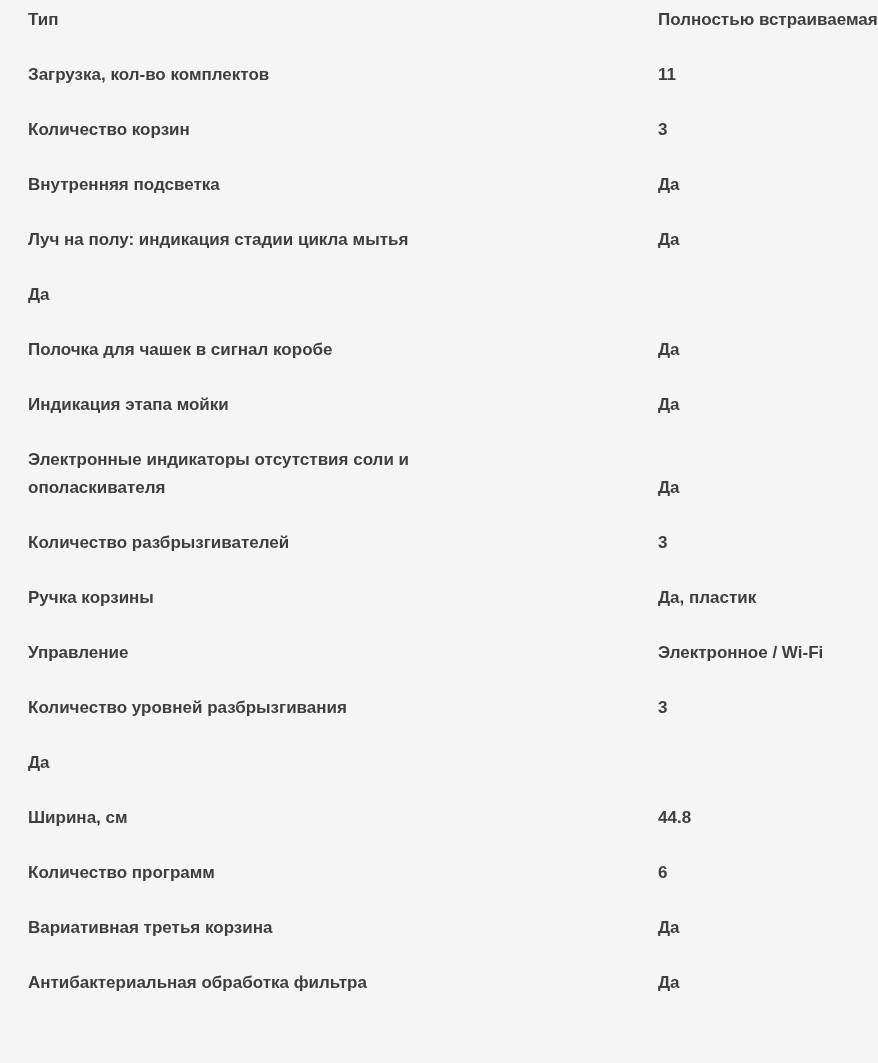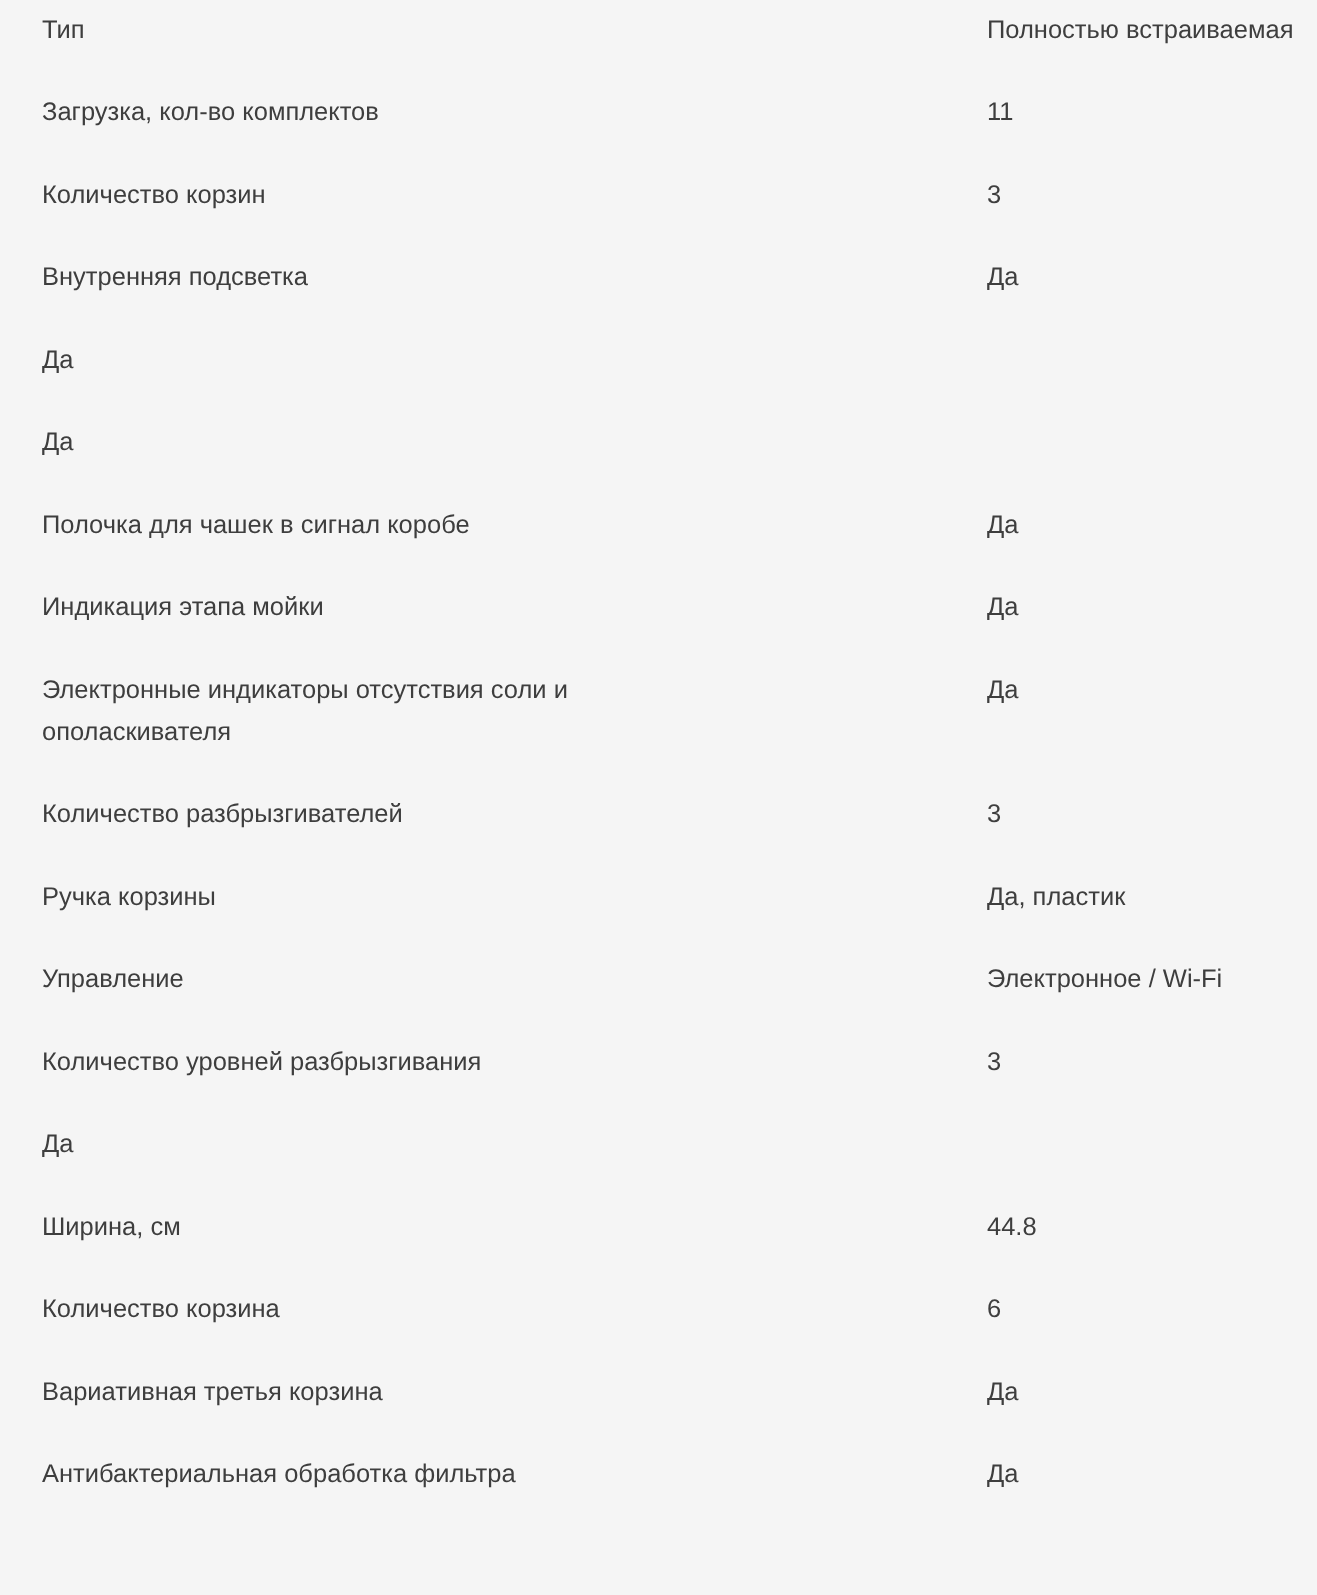--- a/index.html
+++ b/index.html
@@ -12,25 +12,25 @@
     overflow: hidden;
     background: #f5f5f5;
     color: #3e3e3e;
     font-family: "Liberation Sans", "DejaVu Sans", sans-serif;
   }
   .specs-table {
     padding: 0 28px;
   }
   .spec-row {
     display: flex;
-    align-items: flex-start;
+    align-items: flex-end;
     padding: 6px 0 21px 0;
     font-size: 17px;
     line-height: 28px;
-    font-weight: 400;
+    font-weight: 700;
   }
   .spec-label {
     flex: 0 0 630px;
     box-sizing: border-box;
     padding-right: 200px; 
   }
   .spec-value {
     flex: 1 1 auto;
     white-space: nowrap;
   }
@@ -53,20 +53,21 @@
     <div class="spec-label">Количество корзин</div>
     <div class="spec-value">3</div>
   </div>
 
   <div class="spec-row">
     <div class="spec-label">Внутренняя подсветка</div>
     <div class="spec-value">Да</div>
   </div>
 
   <div class="spec-row">
+    <div class="spec-label">Луч на полу: индикация стадии цикла мытья</div>
     <div class="spec-value">Да</div>
   </div>
 
   <div class="spec-row">
     <div class="spec-value">Да</div>
   </div>
 
   <div class="spec-row">
     <div class="spec-label">Полочка для чашек в сигнал коробе</div>
     <div class="spec-value">Да</div>
@@ -106,21 +107,21 @@
   <div class="spec-row">
     <div class="spec-value">Да</div>
   </div>
 
   <div class="spec-row">
     <div class="spec-label">Ширина, см</div>
     <div class="spec-value">44.8</div>
   </div>
 
   <div class="spec-row">
-    <div class="spec-label">Количество корзина</div>
+    <div class="spec-label">Количество программ</div>
     <div class="spec-value">6</div>
   </div>
 
   <div class="spec-row">
     <div class="spec-label">Вариативная третья корзина</div>
     <div class="spec-value">Да</div>
   </div>
 
   <div class="spec-row">
     <div class="spec-label">Антибактериальная обработка фильтра</div>

